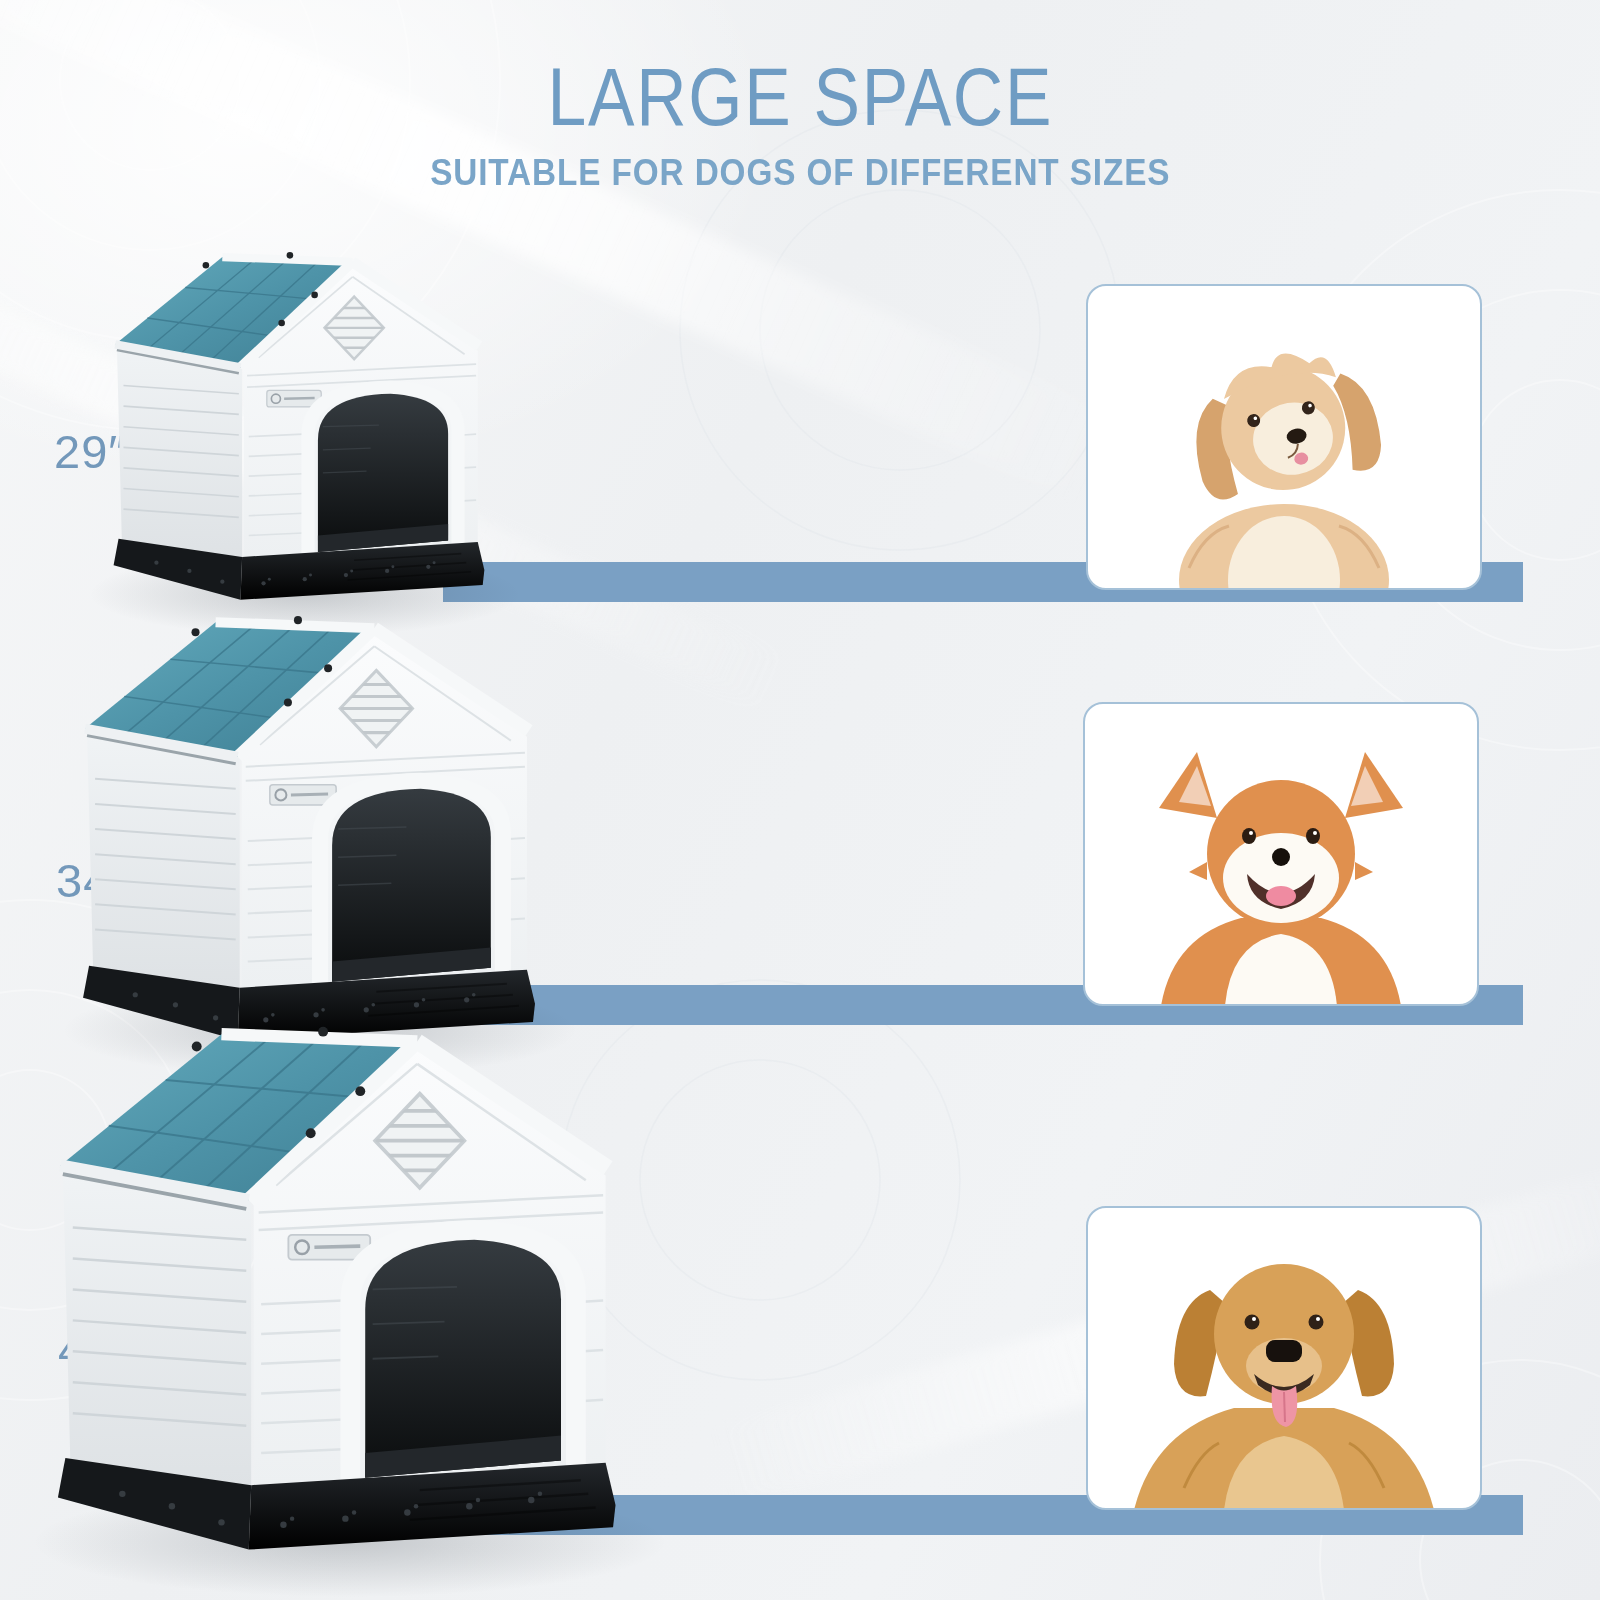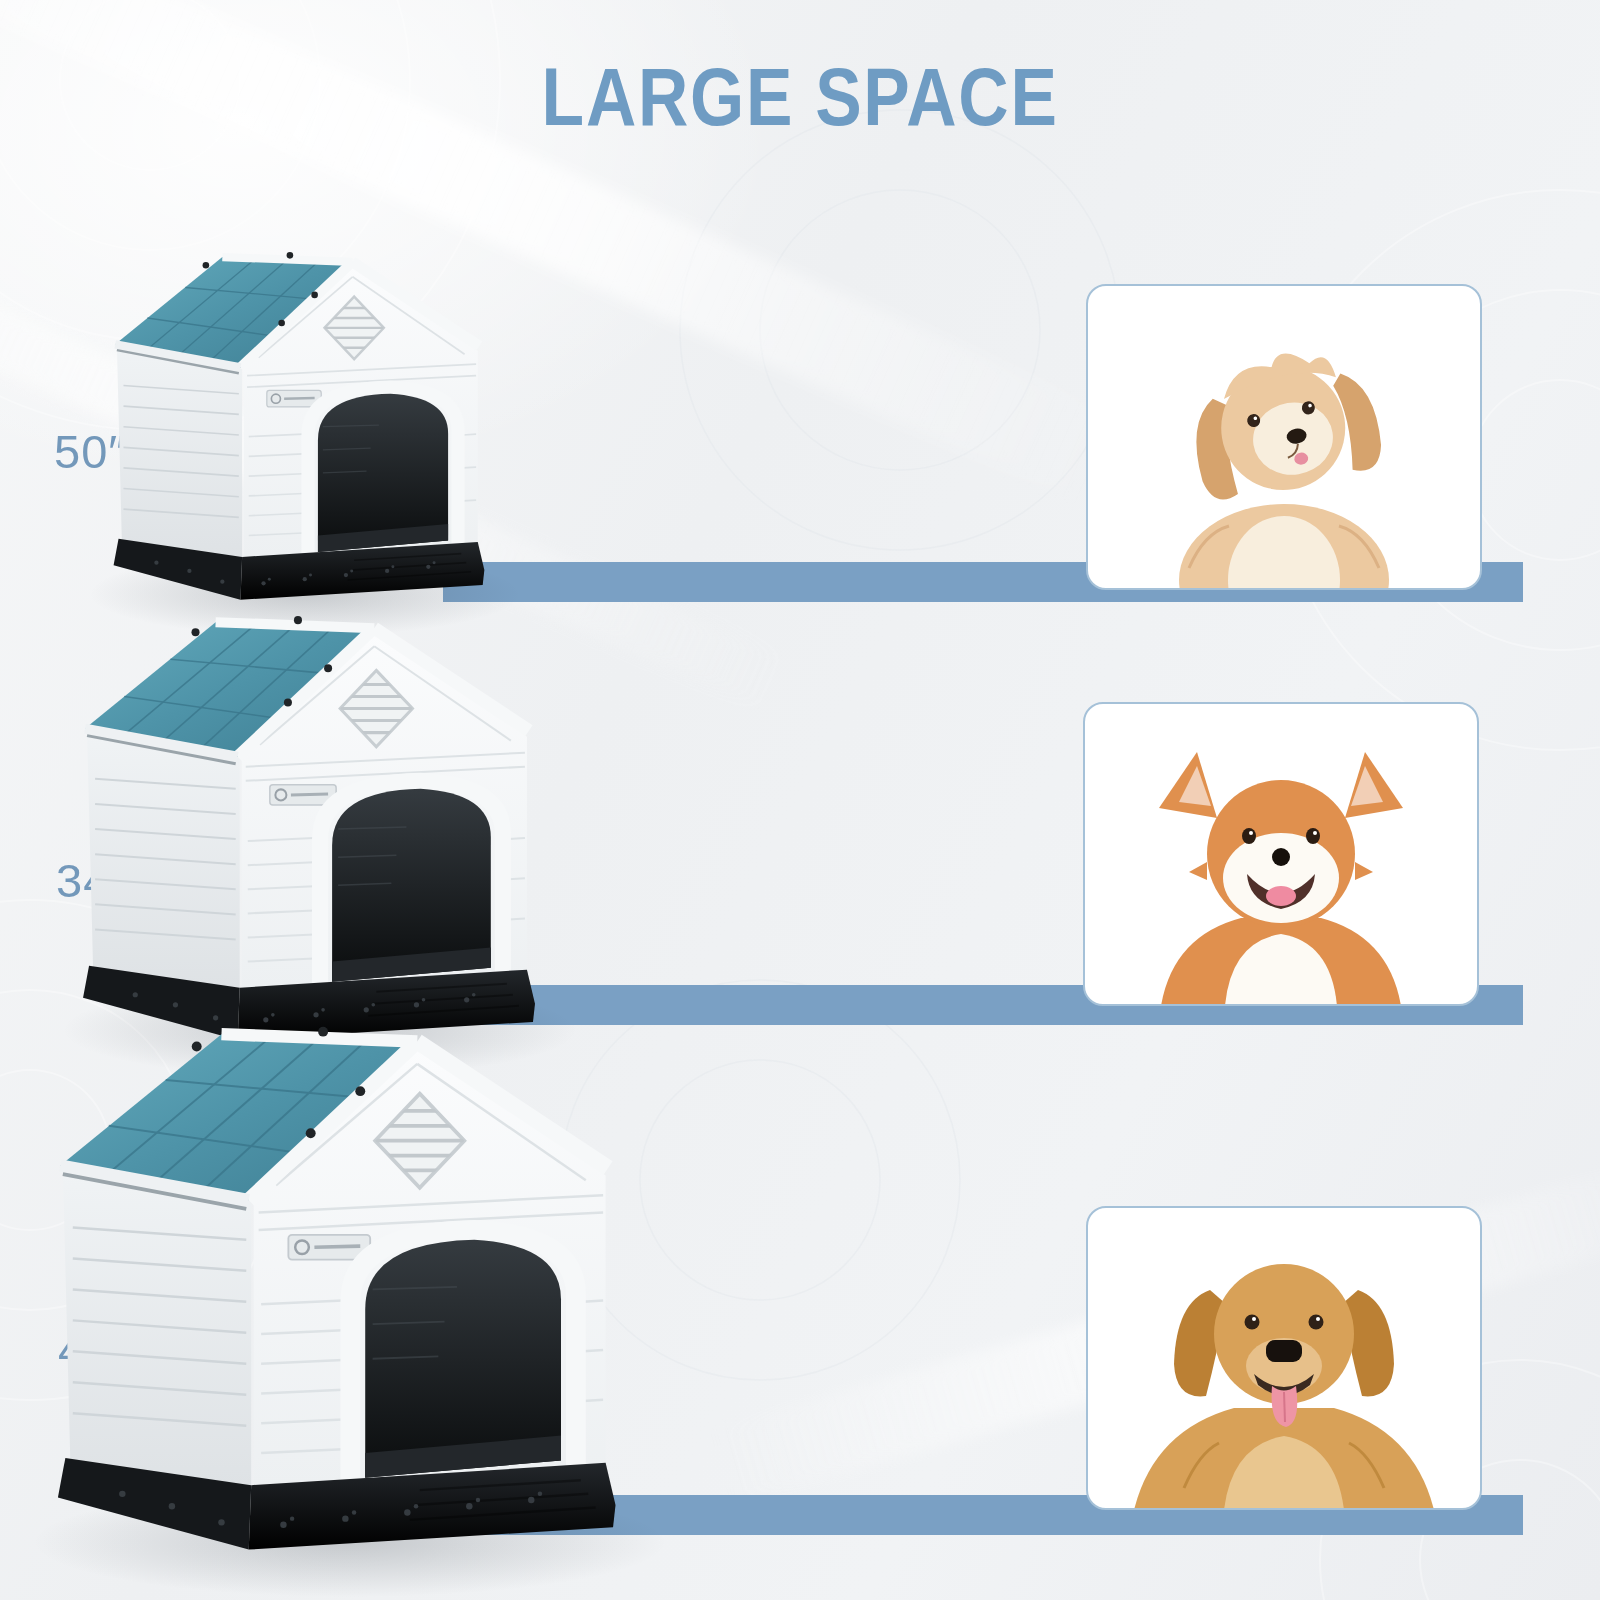--- a/index.html
+++ b/index.html
@@ -10,21 +10,21 @@
       radial-gradient(ellipse 900px 600px at 15% 8%, rgba(255,255,255,.9), rgba(255,255,255,0) 60%),
       linear-gradient(118deg,#f6f7f8 0%,#eef0f2 40%,#f1f3f5 70%,#ebedf0 100%);
   }
   .sheen{position:absolute;background:linear-gradient(90deg,rgba(255,255,255,0) 0%,rgba(255,255,255,.9) 50%,rgba(255,255,255,0) 100%);filter:blur(7px);pointer-events:none;}
   .sheen.s1{width:1500px;height:95px;left:-330px;top:110px;transform:rotate(24deg);}
   .sheen.s2{width:1250px;height:60px;left:-420px;top:400px;transform:rotate(24deg);opacity:.65;}
   .sheen.s3{width:1000px;height:80px;left:700px;top:1290px;transform:rotate(-16deg);opacity:.75;}
   .rings{position:absolute;left:0;top:0;pointer-events:none;}
 
   .title{position:absolute;left:0;right:0;top:50px;text-align:center;
-    font-weight:bold;font-size:82px;color:var(--accent-blue,#6f9cc3);white-space:nowrap;}
+    font-weight:normal;font-size:82px;color:var(--accent-blue,#6f9cc3);white-space:nowrap;}
   .title>span{display:inline-block;transform:scaleX(.85);letter-spacing:2px;}
   .subtitle{position:absolute;left:0;right:0;top:152px;text-align:center;
     font-weight:bold;font-size:37px;color:var(--subtitle-blue,#7aa5c8);white-space:nowrap;}
   .subtitle>span{display:inline-block;transform:scaleX(.9);letter-spacing:1px;}
 
   .bar{position:absolute;left:443px;width:1080px;height:40px;background:var(--bar-blue,#7aa0c4);z-index:1;}
   #bar1{top:562px}#bar2{top:985px}#bar3{top:1495px}
 
   .caption{position:absolute;left:545px;width:640px;text-align:center;
     font-size:57px;color:var(--caption-blue,#79a4c7);z-index:2;white-space:nowrap;}
@@ -79,20 +79,21 @@
         <circle cx="900" cy="330" r="220"></circle>
       <circle cx="760" cy="1180" r="120"></circle>
         <circle cx="760" cy="1180" r="200"></circle>
     </g>
   </svg>
   <div class="sheen s1"></div>
   <div class="sheen s2"></div>
   <div class="sheen s3"></div>
 
   <div class="title"><span>LARGE SPACE</span></div>
+  <div class="subtitle"><span>SUITABLE FOR DOGS OF DIFFERENT SIZES</span></div>
 
   <svg class="hidden-defs" aria-hidden="true">
     <defs>
       <linearGradient id="gFront" x1="0" y1="0" x2="0" y2="1">
         <stop offset="0" stop-color="#fbfcfd"></stop>
           <stop offset="1" stop-color="#edf0f2"></stop>
       </linearGradient>
       <linearGradient id="gSide" x1="0" y1="0" x2="0" y2="1">
         <stop offset="0" stop-color="#f0f3f5"></stop>
           <stop offset="1" stop-color="#dee2e5"></stop>
@@ -209,21 +210,21 @@
           <circle cx="60" cy="405" r="2.6"></circle>
             <circle cx="100" cy="415" r="2.6"></circle>
             <circle cx="140" cy="428" r="2.6"></circle>
         </g>
       </symbol>
     </defs>
   </svg>
 
   <div class="bar" id="bar1"></div>
   <div class="house-shadow" id="shadow1"></div>
-  <div class="size-label" id="size1">50″</div>
+  <div class="size-label" id="size1">29″</div>
   <svg class="house" id="house1" viewBox="0 0 460 460">
       <use href="#doghouse"></use>
     </svg>
   <div class="card" id="card1">
     <svg width="300" height="262" viewBox="0 0 300 262">
       <ellipse cx="150" cy="252" rx="105" ry="76" fill="#ecc9a0"></ellipse>
       <path d="M55 240 Q70 205 95 198" stroke="#dcb184" stroke-width="3" fill="none"></path>
       <path d="M245 240 Q230 205 205 198" stroke="#dcb184" stroke-width="3" fill="none"></path>
       <ellipse cx="150" cy="252" rx="56" ry="64" fill="#f8eedd"></ellipse>
       <g transform="rotate(-9 150 105)">

